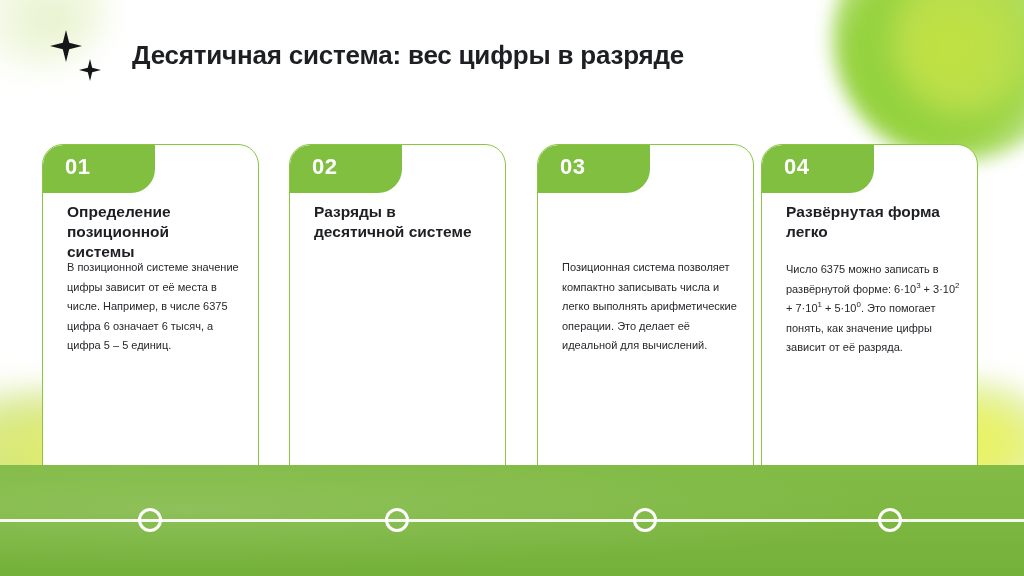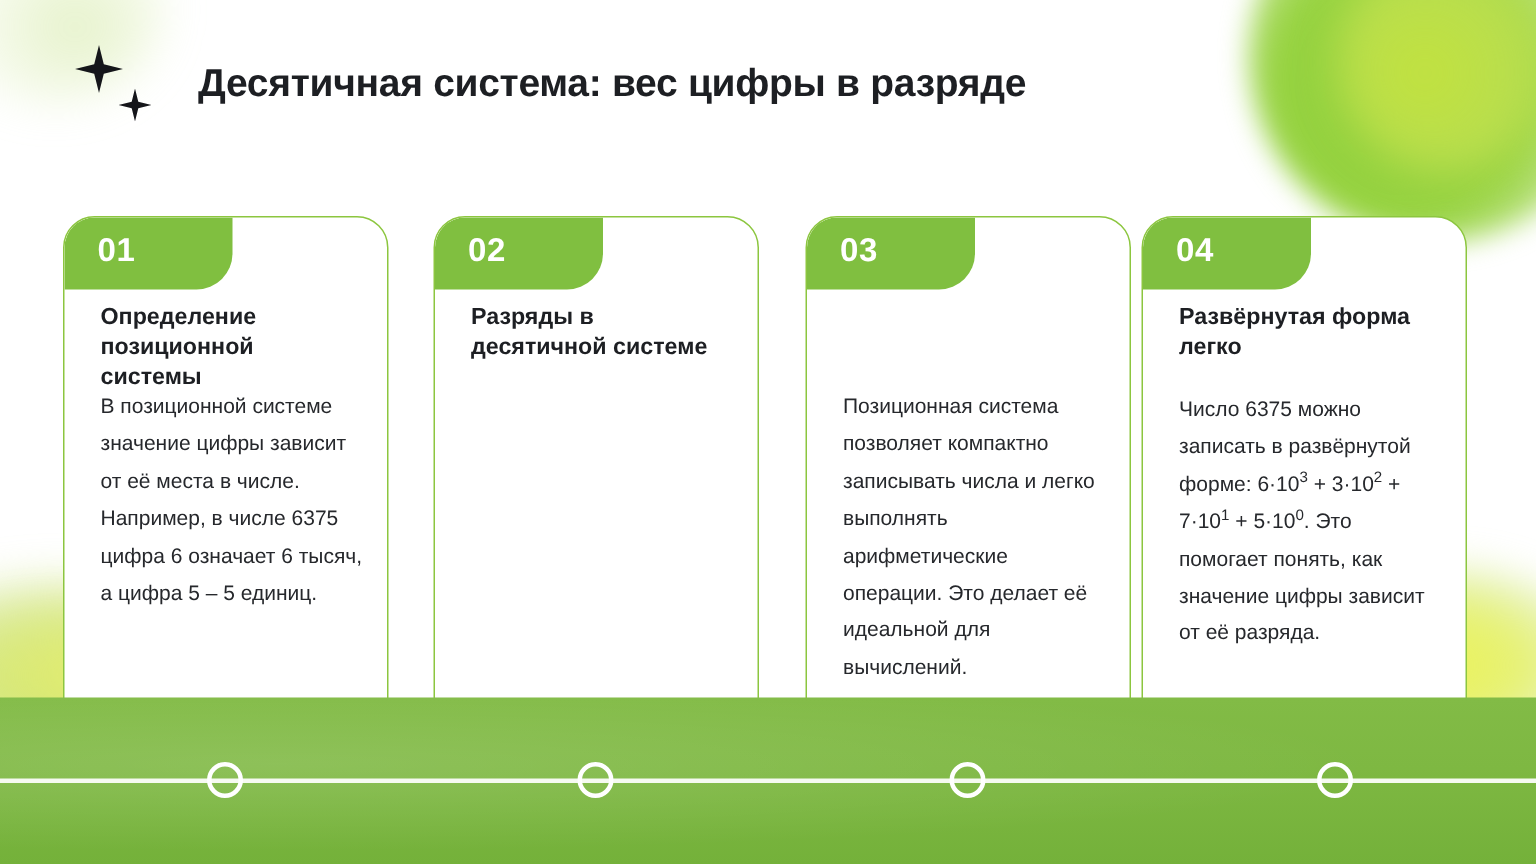--- a/index.html
+++ b/index.html
@@ -168,21 +168,21 @@
     width:172px;
     font-size:15.5px;
     font-weight:bold;
     line-height:1.28;
     color:#1d1f23;
   }
   .card-body {
     position:absolute;
     left:24px;
     width:178px;
-    font-size:14px;
+    font-size:11px;
     line-height:1.78;
     color:#26282c;
   }
   
   .card.c1 .card-body,
   .card.c2 .card-body,
   .card.c3 .card-body { top:113px; }
   .card.c4 .card-body { top:115px; }
 
   sup { font-size:0.72em; vertical-align:super; line-height:0; }

